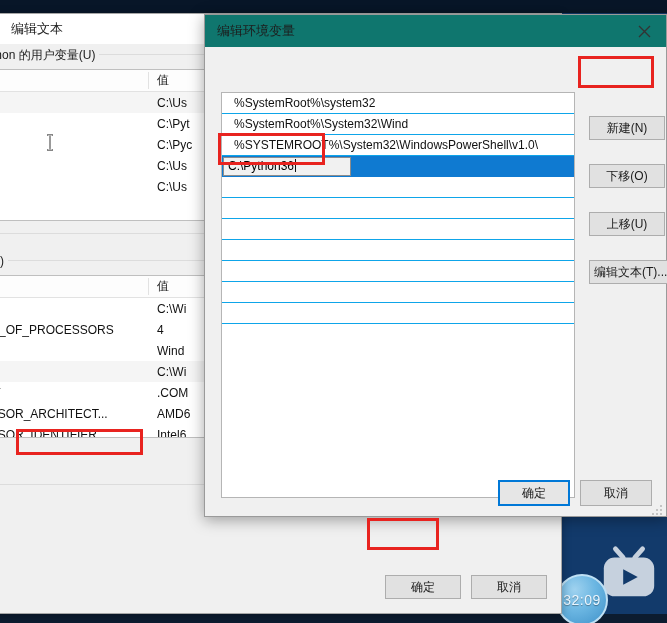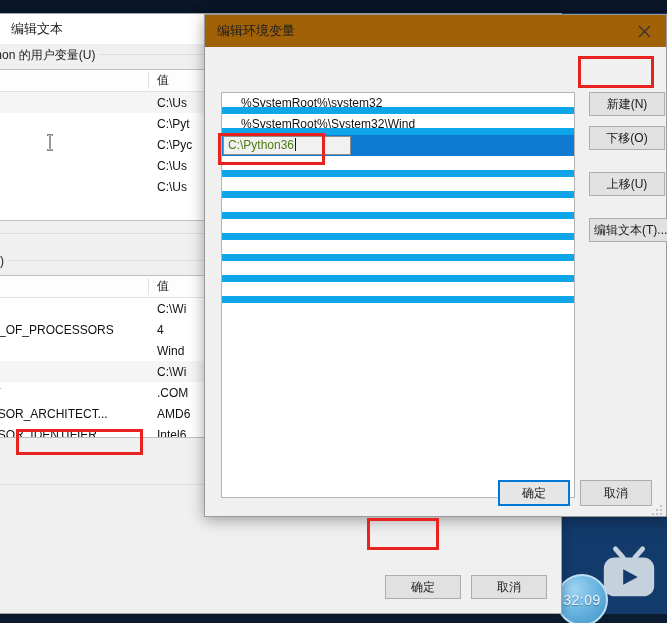--- a/index.html
+++ b/index.html
@@ -125,72 +125,72 @@
   
   #edit-dialog {
     position: absolute; left: 204px; top: 14px;
     width: 463px; height: 503px;
     background: #f0f0f0;
     border: 1px solid #9a9a9a;
     box-shadow: 0 3px 14px rgba(0,0,0,.35);
     z-index: 40;
   }
   #edit-titlebar {
-    height: 32px; background: #a16207;
+    height: 32px; background: #0f766e;
     display: flex; align-items: center; justify-content: space-between;
   }
   #edit-title { font-size: 13px; color: #1d1d1d; padding-left: 12px; }
   #edit-close {
     width: 44px; height: 32px;
     display: flex; align-items: center; justify-content: center;
     font-size: 16px; color: #333; cursor: default;
   }
   #edit-body { position: relative; height: 471px; }
 
   #path-list {
     position: absolute; left: 16px; top: 45px;
     width: 354px; height: 406px;
     background: #ffffff; border: 1px solid #b5b5b5;
     overflow: hidden;
   }
   .pl-item {
     height: 21px; line-height: 21px;
     font-size: 12px; color: #111;
-    padding-left: 19px;
-    border-bottom: 7px solid #0ea5e9;
+    padding-left: 12px;
+    border-bottom: 1px solid #0ea5e9;
     white-space: nowrap; overflow: hidden;
   }
   .pl-item.selected {
     background: #0f7ad1; color: #fff;
     border-bottom: 1px solid #0f7ad1;
     position: relative; padding-left: 0;
   }
   .pl-edit {
     position: absolute; left: 1px; top: 1px;
     width: 128px; height: 19px;
     background: #f1f1f1; border: 1px solid #8c8c8c;
-    color: #4d7c0f; font-size: 12px;
+    color: #000000; font-size: 12px;
     line-height: 17px; padding-left: 4px;
     white-space: nowrap; overflow: hidden;
   }
   .caret {
     display: inline-block; width: 1px; height: 13px;
     background: #111; vertical-align: -2px; margin-left: 1px;
   }
   #ibeam {
     position: absolute; left: 46px; top: 134px;
     width: 8px; height: 17px; z-index: 55; pointer-events: none;
   }
 
   #edit-side-btns {
     position: absolute; left: 384px; top: 45px;
     width: 66px;
   }
   #edit-side-btns .btn {
-    width: 66px; display: flex; margin-bottom: 10px;
+    width: 66px; display: flex; margin-bottom: 10px; margin-top: 24px;
   }
   .gap-lg { margin-top: 22px; }
 
   #edit-ok-row {
     position: absolute; right: 14px; bottom: 12px;
     display: flex; gap: 10px;
   }
   #edit-ok-row .btn { min-width: 72px; height: 26px; }
 
   .resize-grip {
@@ -319,20 +319,21 @@
         <path d="M1 1 L12 12 M12 1 L1 12" stroke="#333" stroke-width="1.3" fill="none"></path>
       </svg>
     </div>
   </div>
 
   <div id="edit-body">
 
     <div id="path-list">
       <div class="pl-item">%SystemRoot%\system32</div>
       <div class="pl-item">%SystemRoot%\System32\Wind</div>
+      <div class="pl-item">%SYSTEMROOT%\System32\WindowsPowerShell\v1.0\</div>
       <div class="pl-item selected">
         <div class="pl-edit"><span>C:\Python36</span><span class="caret"></span></div>
       </div>
       <div class="pl-item"></div>
       <div class="pl-item"></div>
       <div class="pl-item"></div>
       <div class="pl-item"></div>
       <div class="pl-item"></div>
       <div class="pl-item"></div>
       <div class="pl-item"></div>

